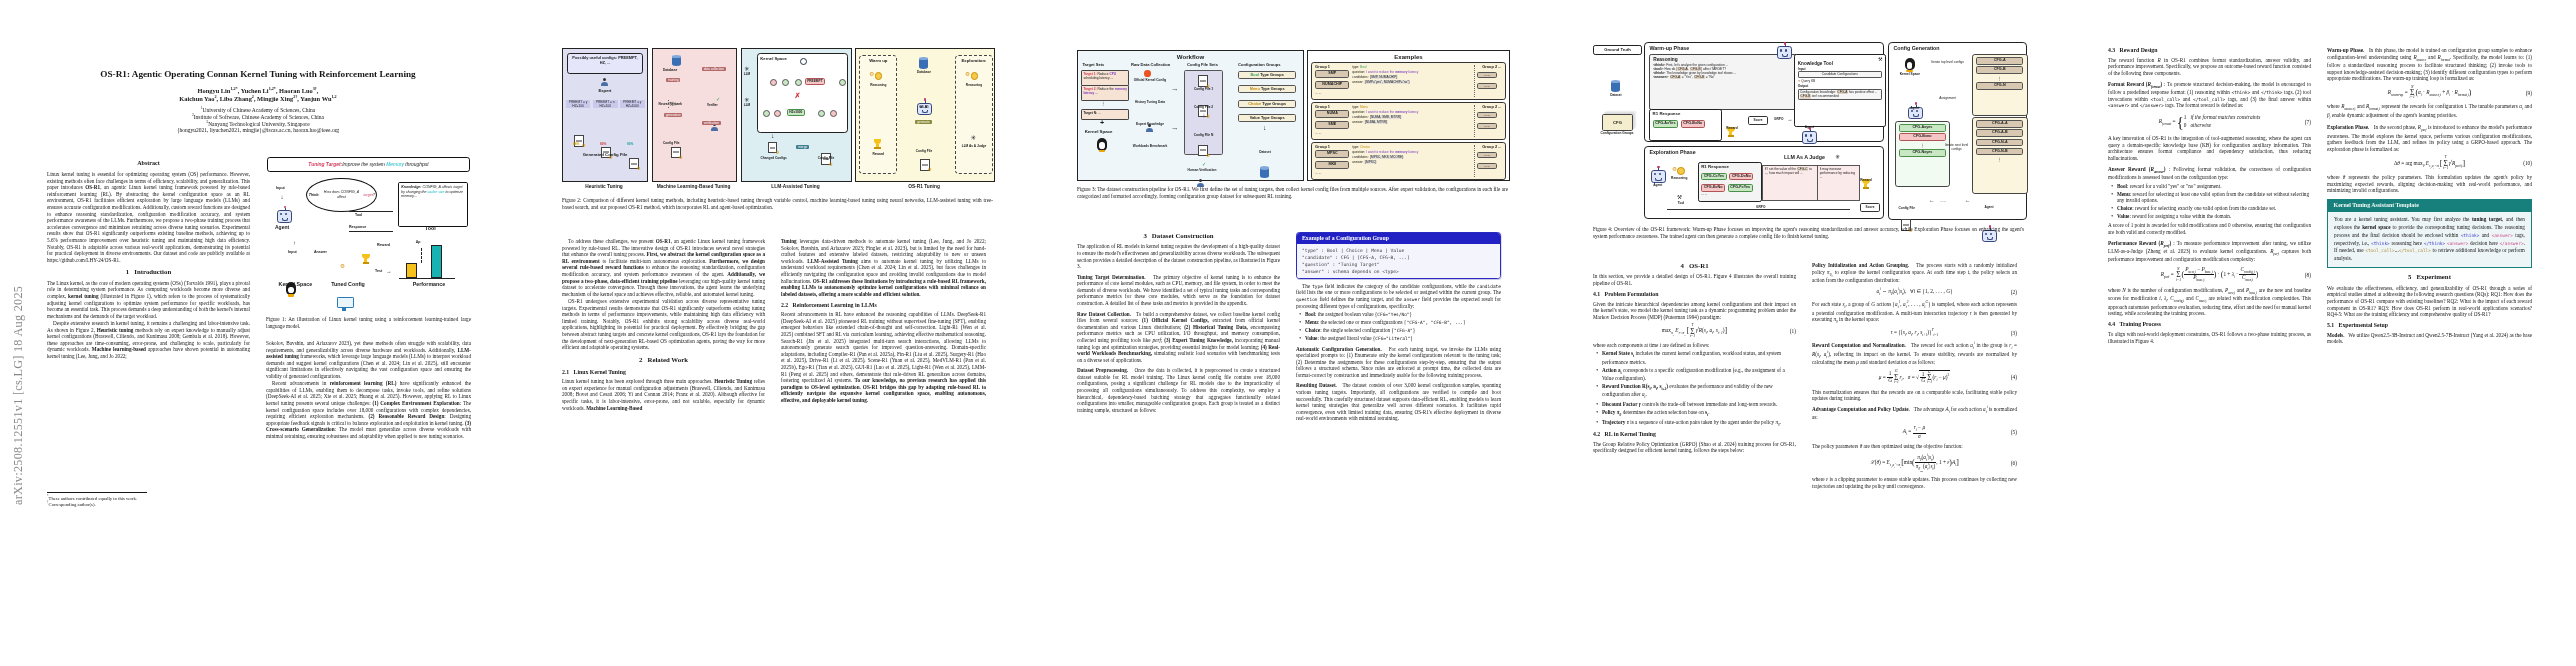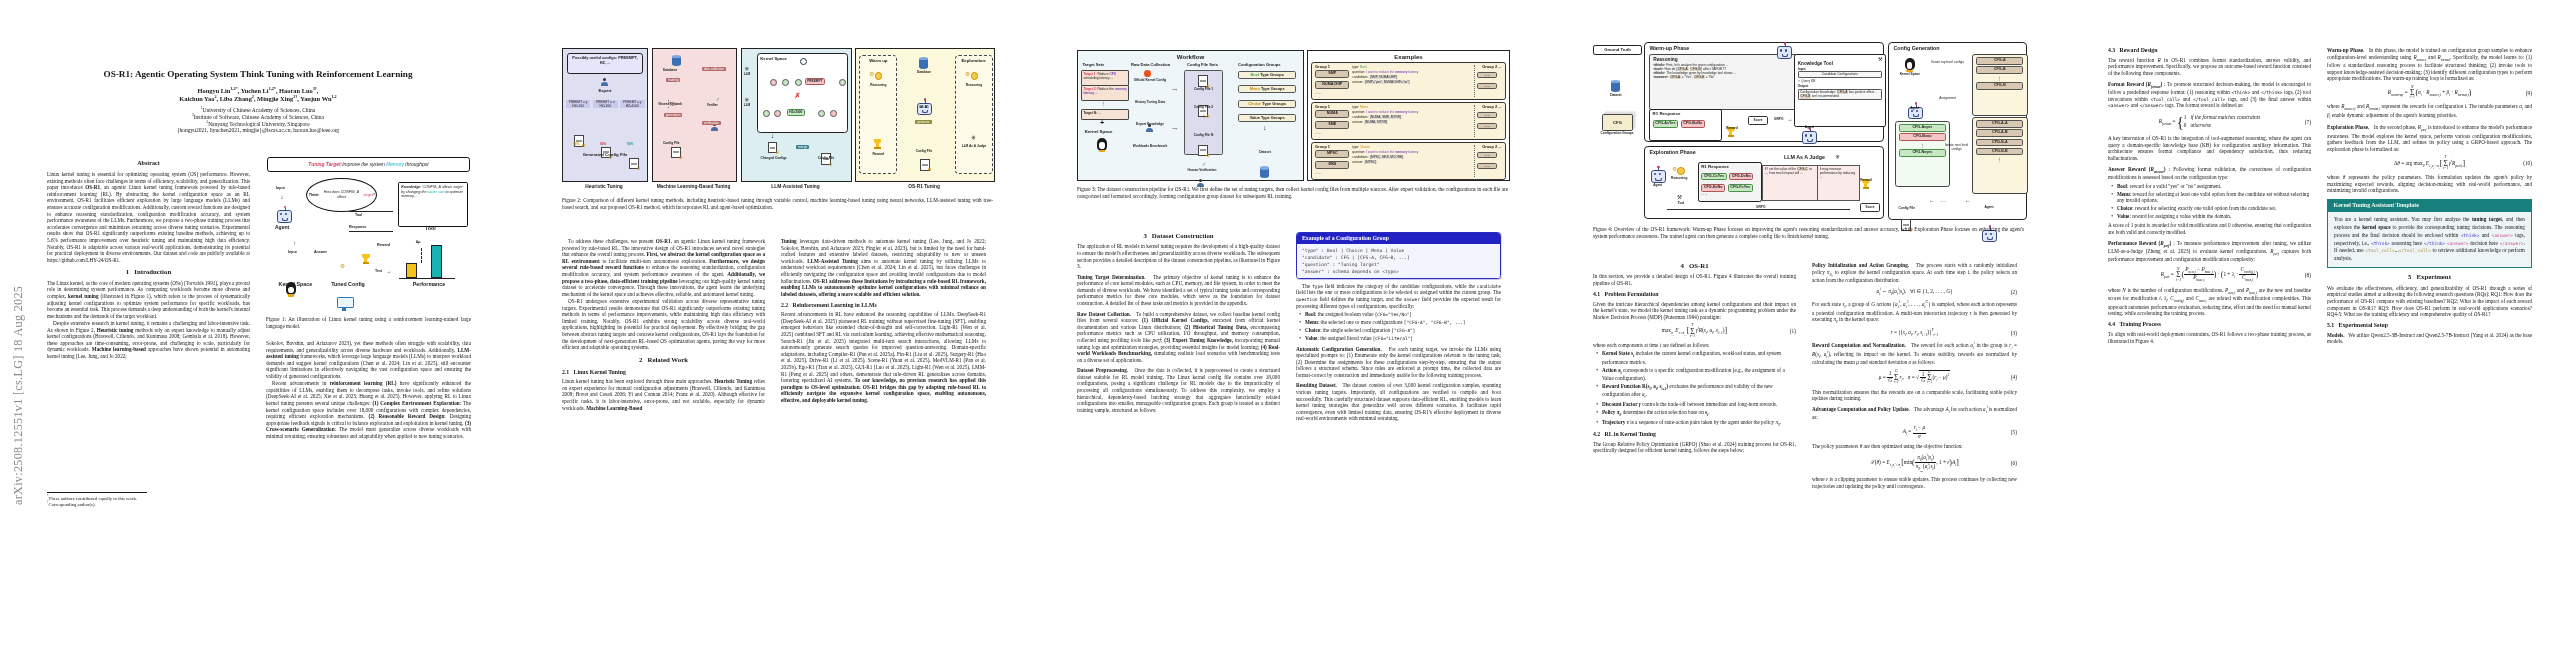--- a/index.html
+++ b/index.html
@@ -111,21 +111,21 @@
   .gearTxt{color:#d98e04;font-family:"DejaVu Sans",sans-serif;}
   .bulb{width:5.6px;height:5.6px;border-radius:50%;background:#f7c948;border:0.6px solid #c79200;}
   .ubuntu{width:6.7px;height:6.7px;border-radius:50%;background:#e95420;}
   .barbase{position:absolute;bottom:0;left:0;right:0;border-bottom:0.9px solid #222;}
 </style>
 </head>
 <body>
 
 <div class="page" id="pg1">
   <div class="arxiv">arXiv:2508.12551v1  [cs.LG]  18 Aug 2025</div>
-  <div class="title" style="top:69px;">OS-R1: Agentic Operating System Think Tuning with Reinforcement Learning</div>
+  <div class="title" style="top:69px;">OS-R1: Agentic Operating Connan Kernel Tuning with Reinforcement Learning</div>
   <div class="authors" style="top:86px;">Hongyu Lin<sup>1,2*</sup>, Yuchen Li<sup>1,2*</sup>, Haoran Luo<sup>3†</sup>,</div>
   <div class="authors" style="top:94px;">Kaichun Yao<sup>2</sup>, Libo Zhang<sup>2</sup>, Mingjie Xing<sup>2†</sup>, Yanjun Wu<sup>1,2</sup></div>
   <div class="affil" style="top:106px;"><sup>1</sup>University of Chinese Academy of Sciences, China</div>
   <div class="affil" style="top:113px;"><sup>2</sup>Institute of Software, Chinese Academy of Sciences, China</div>
   <div class="affil" style="top:120px;"><sup>3</sup>Nanyang Technological University, Singapore</div>
   <div class="affil" style="top:127px;">{hongyu2021, liyuchen2021, mingjie}@iscas.ac.cn, haoran.luo@ieee.org</div>
 
   <div class="col colL" style="top:160px;">
     <div class="habs">Abstract</div>
     <div class="p j">Linux kernel tuning is essential for optimizing operating system (OS) performance. However, existing methods often face challenges in terms of efficiency, scalability, and generalization. This paper introduces <b>OS-R1</b>, an agentic Linux kernel tuning framework powered by rule-based reinforcement learning (RL). By abstracting the kernel configuration space as an RL environment, OS-R1 facilitates efficient exploration by large language models (LLMs) and ensures accurate configuration modifications. Additionally, custom reward functions are designed to enhance reasoning standardization, configuration modification accuracy, and system performance awareness of the LLMs. Furthermore, we propose a two-phase training process that accelerates convergence and minimizes retraining across diverse tuning scenarios. Experimental results show that OS-R1 significantly outperforms existing baseline methods, achieving up to 5.6% performance improvement over heuristic tuning and maintaining high data efficiency. Notably, OS-R1 is adaptable across various real-world applications, demonstrating its potential for practical deployment in diverse environments. Our dataset and code are publicly available at <span class="url">https://github.com/LHY-24/OS-R1</span>.</div>

